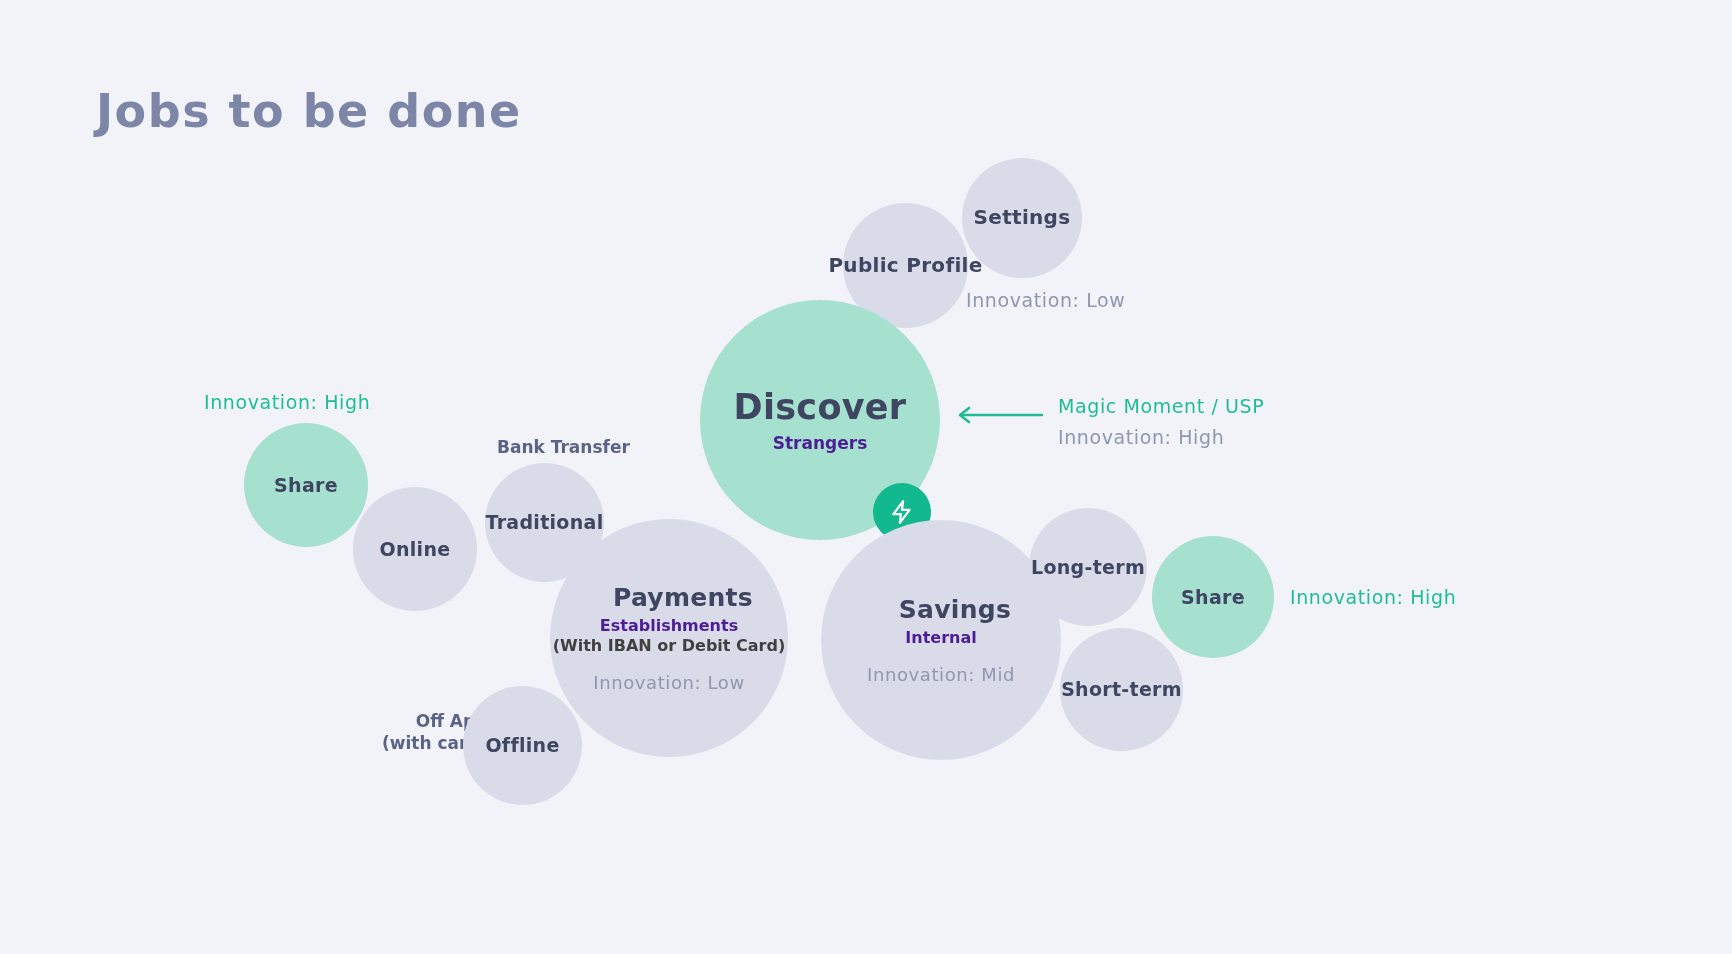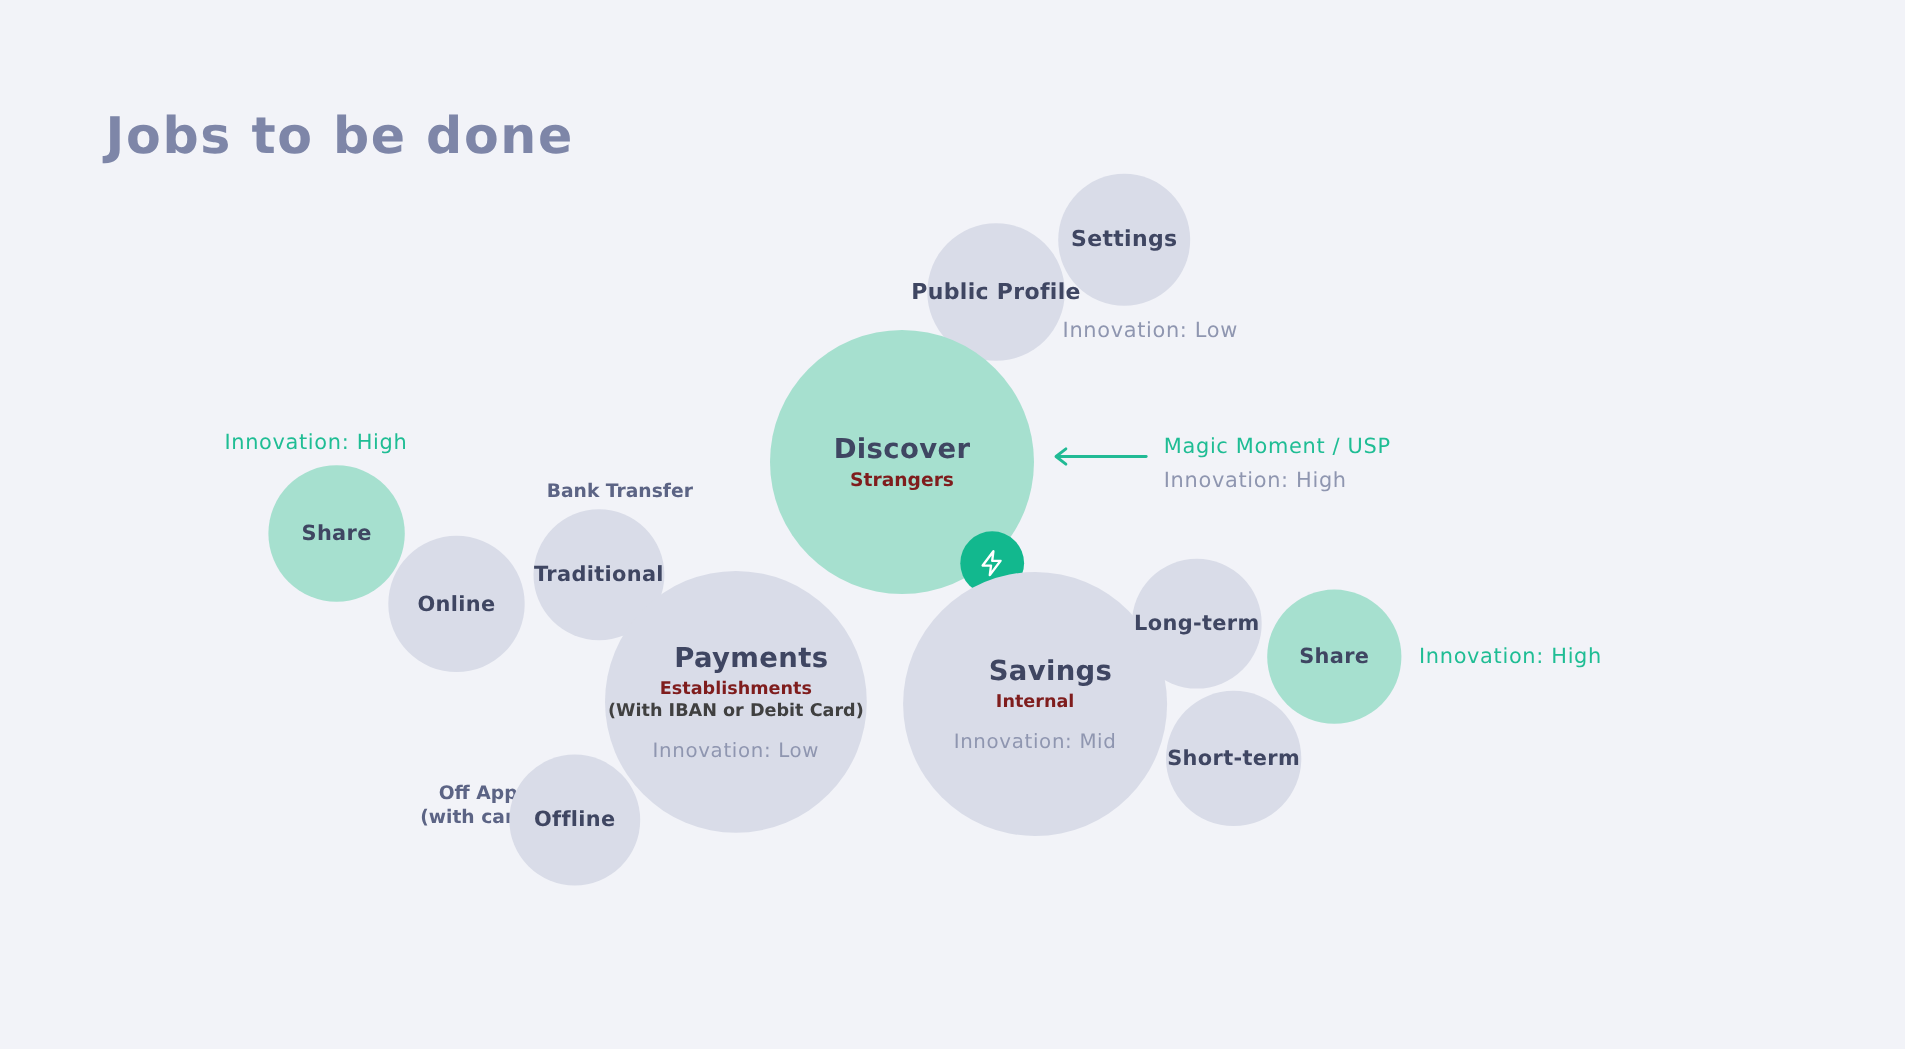--- a/index.html
+++ b/index.html
@@ -17,21 +17,21 @@
   #canvas {
     position: relative;
     width: 1732px;
     height: 954px;
   }
 
   
   .page-title {
     position: absolute;
     left: 96px;
-    top: 96px;
+    top: 84px;
     font-size: 46px;
     font-weight: 700;
     color: #7e86a8;
     letter-spacing: 1.5px;
     font-family: "DejaVu Sans", sans-serif;
     white-space: nowrap;
   }
 
   
   .bubble {
@@ -47,58 +47,58 @@
   .bubble.grey  { background: #d9dce8; }
   .bubble.mint  { background: #a6e0cf; }
 
   .bubble .b-title {
     color: #3f4662;
     font-weight: 700;
     letter-spacing: .3px;
     white-space: nowrap;
   }
   .bubble .b-sub {
-    color: #7f1d1d;
+    color: #4c1d95;
     font-weight: 600;
     margin-top: 4px;
   }
   .bubble .b-sub2 {
     color: #404040;
     font-weight: 600;
     margin-top: 1px;
   }
   .bubble .b-innov {
     color: #8f96b0;
     font-weight: 400;
     margin-top: 16px;
     letter-spacing: .6px;
   }
 
   
-  .sz-xl .b-title { font-size: 25px; }
+  .sz-xl .b-title { font-size: 35px; }
   .sz-xl .b-sub   { font-size: 17px; }
 
   .sz-lg .b-title { font-size: 25px; margin-left: 28px; }
   .sz-lg .b-sub   { font-size: 16px; }
   .sz-lg .b-innov { font-size: 18px; }
 
   .sz-md .b-title { font-size: 20px; }
   .sz-sm .b-title { font-size: 19px; }
 
   
   .label {
     position: absolute;
     white-space: nowrap;
     line-height: 1.3;
   }
   .label.caption {
     color: #5c6485;
     font-size: 17px;
     font-weight: 700;
-    text-align: center;
+    text-align: right;
   }
   .label.innov-grey {
     color: #8f96b0;
     font-size: 19px;
     font-weight: 400;
     letter-spacing: .6px;
   }
   .label.innov-green {
     color: #1fbd94;
     font-size: 19px;

